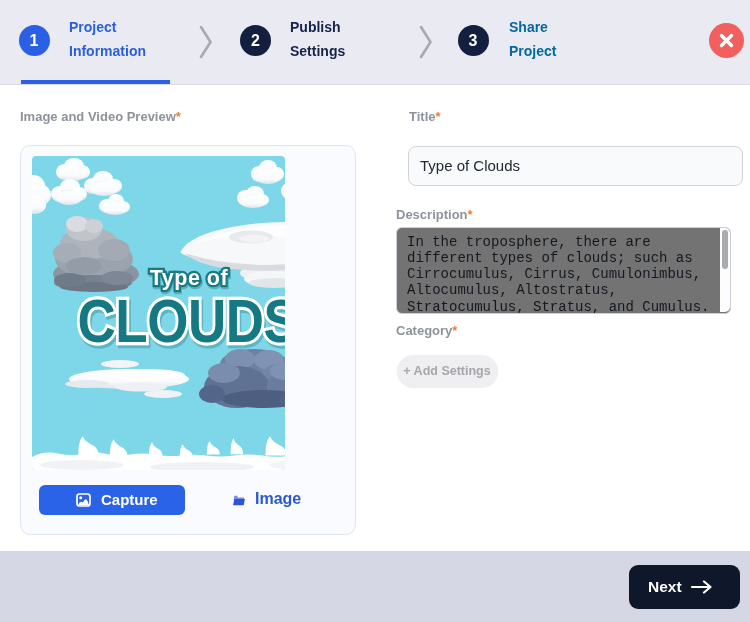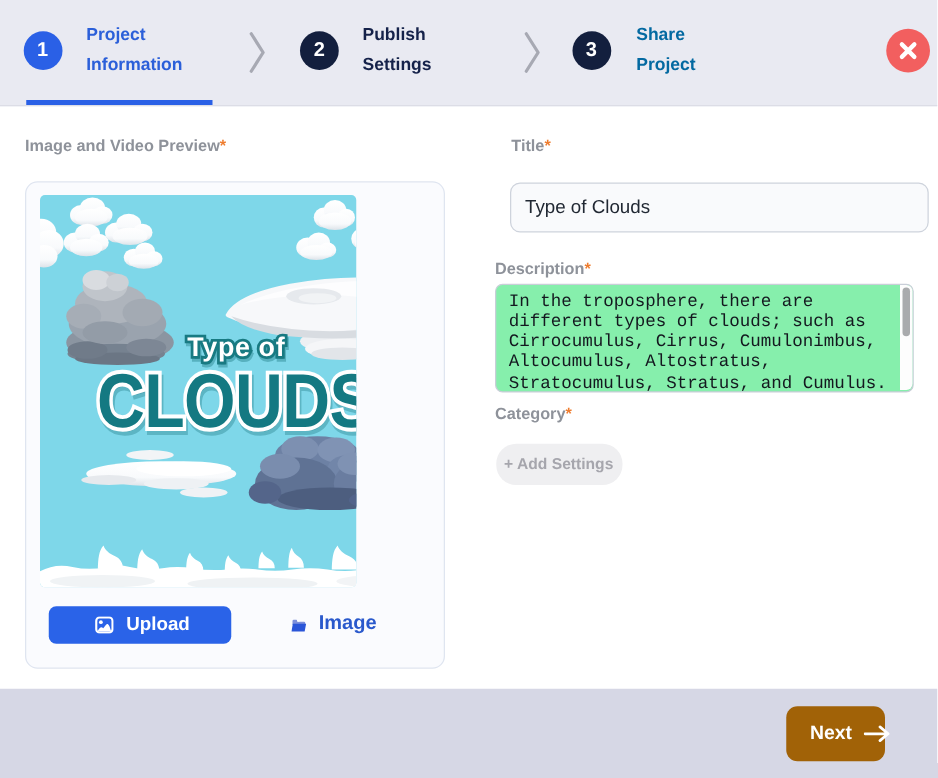--- a/index.html
+++ b/index.html
@@ -32,28 +32,28 @@
 .preview { position:absolute; left:32px; top:156px; width:253px; height:314px; border-radius:4px; overflow:hidden; }
 .capturebtn { position:absolute; left:39px; top:485px; width:146px; height:29.5px; background:#2a63e8; border-radius:6px; color:#fff; font-weight:bold; font-size:15px; }
 .capturebtn span { position:absolute; left:62px; top:6px; }
 .capturebtn svg { position:absolute; left:37px; top:7.5px; }
 .uploadrow { position:absolute; left:233px; top:485px; height:29.5px; color:#2a59cc; font-weight:bold; font-size:16px; }
 .uploadrow svg { position:absolute; left:0; top:10px; }
 .uploadrow span { position:absolute; left:22px; top:5px; }
 
 
 .titleinput { position:absolute; left:396px; top:146px; width:335px; height:39.5px; background:#f9fafc; border:1px solid #ced3dc; border-radius:8px; font-size:15px; color:#212833; line-height:37px; padding-left:11px;margin-left:12px; }
-.descbox { position:absolute; left:396px; top:226.5px; width:334.5px; height:87px; background:#86efac; border:1px solid #c9ced8; border-radius:6px; overflow:hidden; font-family:"Liberation Mono", monospace; font-size:14px; line-height:16.3px; color:#14181f; padding:6px 14px 6px 10px; white-space:pre-wrap; }
+.descbox { position:absolute; left:396px; top:226.5px; width:334.5px; height:87px; background:#737373; border:1px solid #c9ced8; border-radius:6px; overflow:hidden; font-family:"Liberation Mono", monospace; font-size:14px; line-height:16.3px; color:#14181f; padding:6px 14px 6px 10px; white-space:pre-wrap; }
 .descTrack { position:absolute; left:719.5px; top:227.8px; width:10px; height:84.5px; background:#fdfdfd; border-radius:0 5px 5px 0; }
 .descThumb { position:absolute; left:721.5px; top:230px; width:6.5px; height:39px; background:#a9abad; border-radius:3.5px; }
 .addcat { position:absolute; left:396.5px; top:355px; width:101px; height:33px; background:#efeff1; border-radius:16px; color:#a6a6ad; font-weight:bold; font-size:12.5px; text-align:center; line-height:33px; white-space:nowrap; }
 
 
 .footer { position:absolute; left:0; top:551px; width:750px; height:71px; background:#d6d7e5; }
-.nextbtn { position:absolute; left:629px; top:14px; width:79px; height:44px; background:#a16207; border-radius:9px; color:#fff; font-weight:bold; font-size:15.5px; }
+.nextbtn { position:absolute; left:629px; top:14px; width:111px; height:44px; background:#0f172a; border-radius:9px; color:#fff; font-weight:bold; font-size:15.5px; }
 .nextbtn span { position:absolute; left:19px; top:13px; }
 .nextbtn svg { position:absolute; left:62px; top:15px; }
 </style>
 </head>
 <body>
 
 <div class="header">
   <div class="circle c1">1</div>
   <div class="steplbl s1">Project<br>Information</div>
   <svg class="chev chv1" width="14" height="34" viewBox="0 0 14 34">
@@ -265,21 +265,21 @@
   </g>
 </svg>
 </div>
 
 <div class="capturebtn">
   <svg width="15" height="14" viewBox="0 0 15 14">
       <rect x="1" y="1" width="13" height="12" rx="2.6" fill="none" stroke="#fff" stroke-width="1.7"></rect>
       <circle cx="4.7" cy="4.7" r="1.5" fill="#fff"></circle>
       <path d="M2,12.2 C3.8,8.8 5,8 6.6,9.6 L8.8,6.8 C10.2,5.2 11.4,6.6 13,12.2 Z" fill="#fff"></path>
     </svg>
-  <span>Upload</span>
+  <span>Capture</span>
 </div>
 <div class="uploadrow">
   <svg width="13" height="11" viewBox="0 0 13 11">
       <path d="M1,1.8 Q1,0.8 2,0.8 L4.2,0.8 L5.6,2.4 L10.2,2.4 Q11.2,2.4 11.2,3.4 L11.2,5 L1,5 Z" fill="#7b8edb"></path>
       <rect x="4.6" y="1" width="2" height="1.3" fill="#fdfdff"></rect>
       <path d="M1.3,4 L11.9,4 L10.7,10.2 L0.1,10.2 Z" fill="#2a55d8"></path>
     </svg>
   <span>Image</span>
 </div>
 

